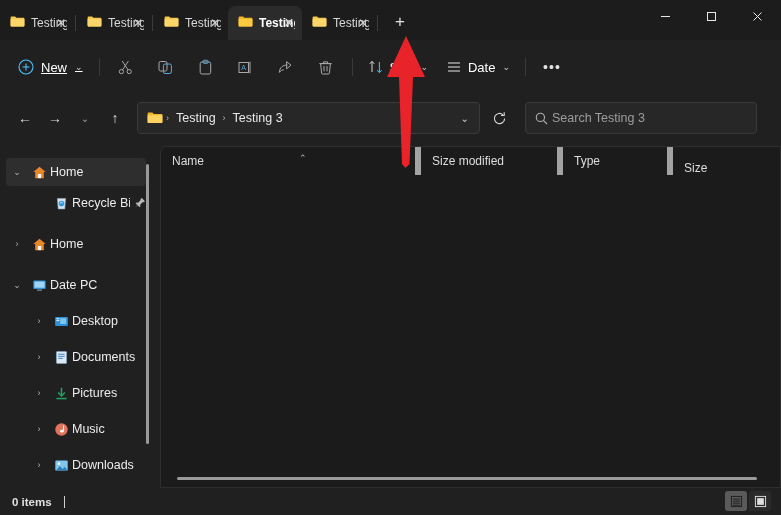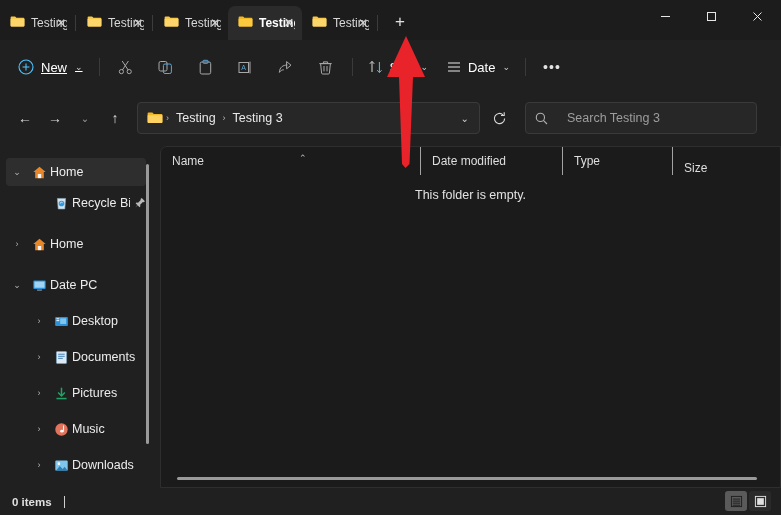--- a/index.html
+++ b/index.html
@@ -87,21 +87,21 @@
   .crumb-arrow { color: #b8b8b8; font-size: 9px; padding: 0 3px; }
   .crumb-spacer { flex: 1; }
   .crumb-chev { color: #cfcfcf; font-size: 10px; padding-right: 6px; }
   .refresh-btn {
     width: 30px; height: 30px; margin-left: 4px; display: flex;
     align-items: center; justify-content: center; color: #dadada; border-radius: 4px;
   }
   .searchbox {
     width: 232px; height: 32px; margin-left: 11px; background: #272727;
     border: 1px solid #3a3a3a; border-radius: 4px; display: flex;
-    align-items: center; padding: 0 9px; gap: 19px;
+    align-items: center; padding: 0 9px; gap: 4px;
   }
   .search-ph { color: #9d9d9d; font-size: 12.5px; }
 
   
   .sidebar {
     position: absolute; top: 146px; left: 0; width: 152px; height: 342px;
     background: #202020; overflow: hidden;
   }
   .side-item {
     position: relative; display: flex; align-items: center; height: 28px;
@@ -124,21 +124,21 @@
 
   
   .filepane {
     position: absolute; top: 146px; left: 160px; width: 621px; height: 342px;
     background: #1b1b1b; border: 1px solid #2e2e2e;
     border-radius: 7px 0 0 0; overflow: hidden;
   }
   .colhead { display: flex; height: 28px; align-items: stretch; position: relative; }
   .col {
     position: relative; display: flex; align-items: center; padding-left: 11px;
-    color: #dedede; font-size: 12px; border-right: 1px solid #a3a3a3;
+    color: #dedede; font-size: 12px; border-right: 6px solid #a3a3a3;
   }
   .col-name { width: 260px; }
   .col-date { width: 142px; }
   .col-type { width: 110px; }
   .col-size { width: 107px; border-right: none; align-items: flex-end; }
   .sortmark {
     position: absolute; left: 138px; top: 6px; color: #bdbdbd; font-size: 9px;
   }
   .empty-msg {
     position: absolute; top: 41px; left: 0; width: 100%;
@@ -516,31 +516,30 @@
     <div class="side-scroll"></div>
   </div>
 
   <div class="filepane">
     <div class="colhead">
       <div class="col col-name">
         <span>Name</span>
         <span class="sortmark">⌃</span>
       </div>
       <div class="col col-date">
-        <span>Date modified</span>
+        <span>Size modified</span>
       </div>
       <div class="col col-type">
         <span>Type</span>
       </div>
       <div class="col col-size">
         <span>Size</span>
       </div>
     </div>
 
-    <div class="empty-msg">This folder is empty.</div>
 
     <div class="hscroll-track">
       <div class="hscroll-thumb"></div>
     </div>
   </div>
 
   <div class="statusbar">
     <span class="status-text">0 items</span>
     <span class="status-caret"></span>
     <div class="viewtoggles">

